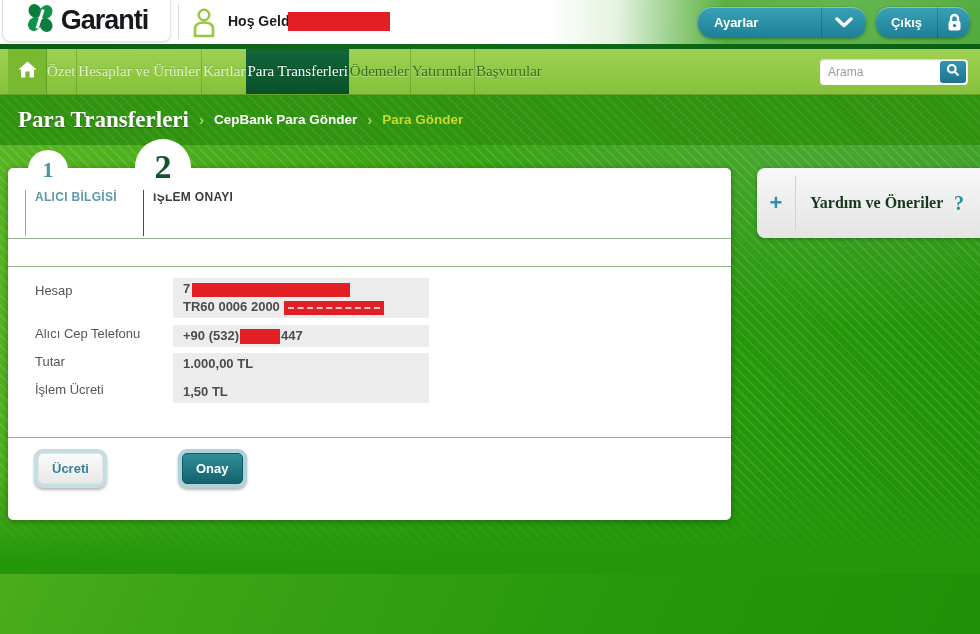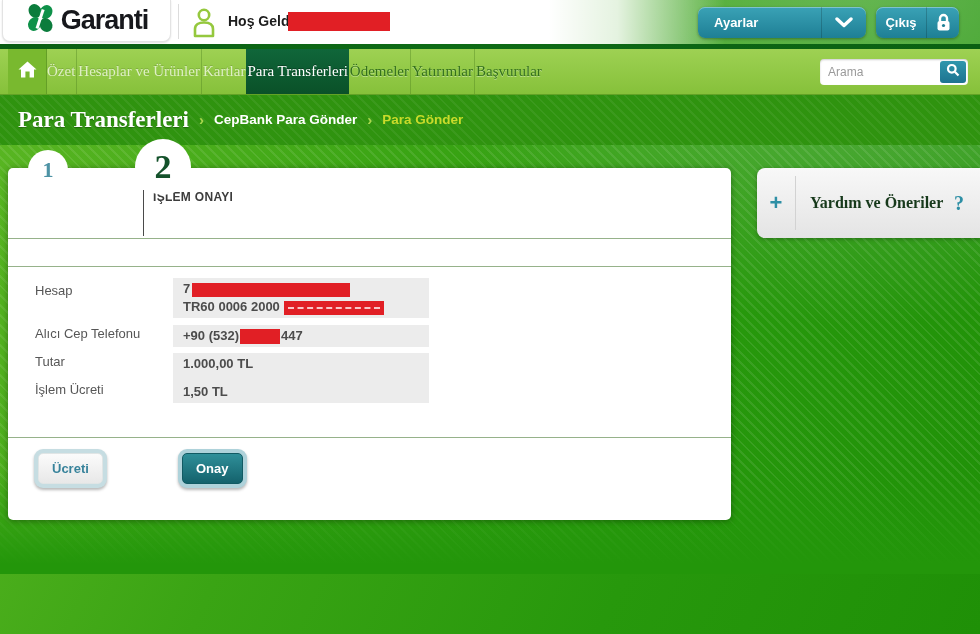--- a/index.html
+++ b/index.html
@@ -22,27 +22,27 @@
   #logo-card{position:absolute;left:2px;top:0;width:167px;height:41px;background:#fff;
           border:1px solid #e3e3e3;border-top:none;border-radius:0 0 8px 8px;
           display:flex;align-items:center;justify-content:center;gap:6px;box-shadow:0 1px 2px rgba(0,0,0,0.12);}
   #logo-card .logo-text{font-size:27px;font-weight:bold;color:#17181c;letter-spacing:-1px;}
   #hdr-divider{position:absolute;left:178px;top:4px;width:1px;height:35px;background:#dcdcdc;}
   #person-icon{position:absolute;left:190px;top:7px;}
   #welcome{position:absolute;left:228px;top:13px;font-size:14px;font-weight:bold;color:#1c1c1c;}
   .redact{display:inline-block;background:#e11f25;vertical-align:middle;position:relative;}
   #welcome-redact{position:absolute;left:288px;top:12px;width:102px;height:19px;}
 
-  .teal-btn{position:absolute;top:7px;height:31px;border-radius:7px;display:flex;align-items:center;
+  .teal-btn{position:absolute;top:7px;height:31px;border-radius:14px;display:flex;align-items:center;
           background:linear-gradient(#3aa2b6,#1e7f95);box-shadow:0 1px 3px rgba(0,0,0,0.35),inset 0 1px 0 rgba(255,255,255,0.35);
           color:#fff;font-size:13px;font-weight:bold;cursor:pointer;}
   #settings-btn{left:698px;width:168px;}
   #settings-btn .btn-label{flex:1;padding-left:16px;}
   .btn-iconbox{width:44px;height:100%;display:flex;align-items:center;justify-content:center;border-left:1px solid rgba(0,0,0,0.18);}
-  #logout-btn{left:876px;width:83px;}
+  #logout-btn{left:876px;width:94px;}
   #logout-btn .btn-label{flex:1;text-align:center;}
   #logout-btn .btn-iconbox{width:32px;}
 
   
   #navbar{position:absolute;left:0;top:49px;width:980px;height:45px;z-index:3;
           background:linear-gradient(#9ed153,#86c13a);border-bottom:1px solid #63a226;}
   #home-btn{position:absolute;left:8px;top:0;width:38px;height:45px;background:#79b92f;
           display:flex;align-items:center;justify-content:center;cursor:pointer;border-right:1px solid rgba(70,120,25,0.4);}
   #tabs{position:absolute;left:46px;top:0;height:45px;display:flex;font-family:"Liberation Serif",serif;font-size:15px;}
   .tab{display:flex;align-items:center;padding:0 1px;cursor:pointer;border-left:1px solid rgba(70,120,25,0.35);white-space:nowrap;text-align:right;}
@@ -199,20 +199,21 @@
   </div>
 
   <div id="bump-1" class="bump">
       <span>1</span>
     </div>
   <div id="bump-2" class="bump">
       <span>2</span>
     </div>
 
   <div id="main-card">
+    <div id="step-label-1" class="step-label">ALICI BİLGİSİ</div>
     <div id="step-label-2" class="step-label">İŞLEM ONAYI</div>
 
     <div id="sep-a" class="card-sep"></div>
     <div id="sep-b" class="card-sep"></div>
 
     <div id="fl-0" class="field-label">Hesap</div>
     <div id="vb-0" class="value-box">
       <div><span>7</span><span class="redact redact--l1"></span></div>
       <div><span>TR60 0006 2000</span><span class="redact redact--l2"></span></div>
     </div>

